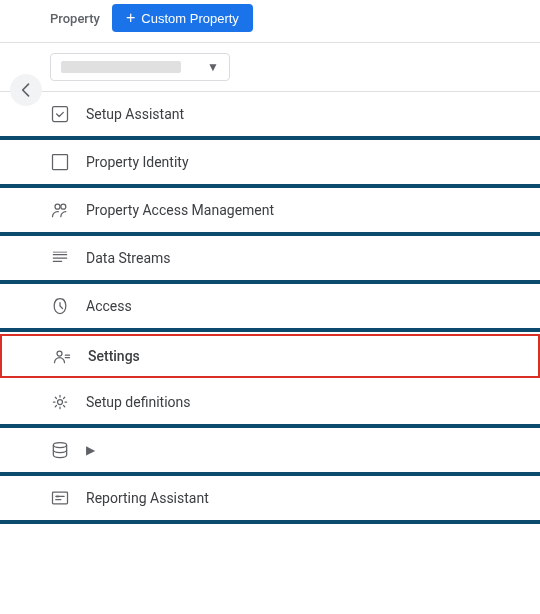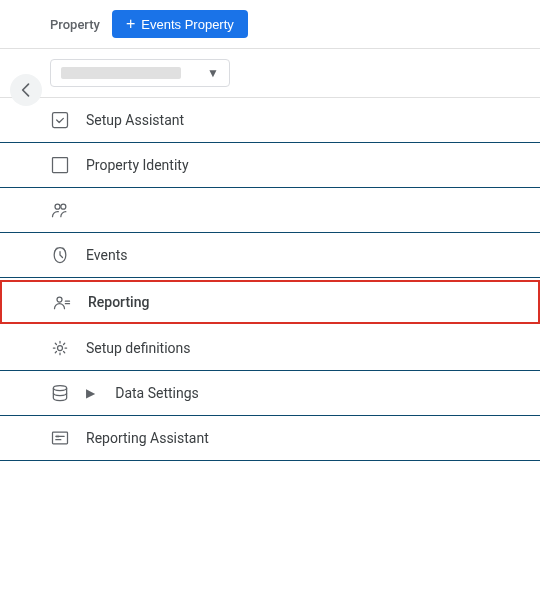--- a/index.html
+++ b/index.html
@@ -8,21 +8,21 @@
       font-size: 14px;
       background: #fff;
       width: 540px;
       min-height: 614px;
       color: #3c4043;
     }
 
     .top-bar {
       display: flex;
       align-items: center;
-      padding: 10px 16px 10px 50px;
+      padding: 4px 16px 10px 50px;
       border-bottom: 1px solid #e0e0e0;
       gap: 12px;
     }
 
     .property-label {
       font-size: 13px;
       color: #5f6368;
       font-weight: 500;
     }
 
@@ -94,21 +94,21 @@
       left: 10px;
       top: 74px;
       color: #5f6368;
       font-size: 16px;
     }
 
     .nav-item {
       display: flex;
       align-items: center;
       padding: 12px 16px 12px 50px;
-      border-bottom: 1px solid #0c4a6e;
+      border-bottom: 4px solid #0c4a6e;
       cursor: pointer;
       gap: 16px;
       color: #3c4043;
       font-size: 14px;
       transition: background 0.1s;
     }
 
     .nav-item.active {
       border: 2px solid #d93025;
       margin: 2px 0;
@@ -151,21 +151,21 @@
   </style>
 </head>
 <body>
 
 <div class="relative-container">
 
   <div class="top-bar">
     <span class="property-label">Property</span>
     <button class="create-property-btn">
       <span class="plus">+</span>
-      <span>Events Property</span>
+      <span>Custom Property</span>
     </button>
   </div>
 
   <div class="back-btn">
     <svg viewBox="0 0 24 24" fill="none">
       <path d="M15 19l-7-7 7-7" stroke="#5f6368" stroke-width="2" stroke-linecap="round" stroke-linejoin="round"></path>
     </svg>
   </div>
 
   <div class="dropdown-row">
@@ -198,46 +198,58 @@
 
     <div class="nav-item">
       <span class="icon">
         <svg viewBox="0 0 24 24" fill="none">
           <circle cx="9" cy="8" r="3" stroke="#5f6368" stroke-width="1.5"></circle>
           <circle cx="16" cy="8" r="3" stroke="#5f6368" stroke-width="1.5"></circle>
           <path d="M3 20c0-3.314 2.686-6 6-6h1" stroke="#5f6368" stroke-width="1.5" stroke-linecap="round"></path>
           <path d="M13 20c0-3.314 2.686-6 6-6" stroke="#5f6368" stroke-width="1.5" stroke-linecap="round"></path>
         </svg>
       </span>
-    </div>
-
+      <span class="label">Property Access Management</span>
+    </div>
+
+    <div class="nav-item">
+      <span class="icon">
+        <svg viewBox="0 0 24 24" fill="none">
+          <line x1="4" y1="8" x2="20" y2="8" stroke="#5f6368" stroke-width="1.5" stroke-linecap="round"></line>
+          <line x1="4" y1="12" x2="20" y2="12" stroke="#5f6368" stroke-width="1.5" stroke-linecap="round"></line>
+          <line x1="4" y1="16" x2="14" y2="16" stroke="#5f6368" stroke-width="1.5" stroke-linecap="round"></line>
+          <line x1="4" y1="5" x2="20" y2="5" stroke="#5f6368" stroke-width="1" stroke-linecap="round"></line>
+        </svg>
+      </span>
+      <span class="label">Data Streams</span>
+    </div>
 
     <div class="nav-item">
       <span class="icon">
         <svg viewBox="0 0 24 24" fill="none">
           <path d="M12 3C8 3 5 7 5 12s3 9 7 9 7-4 7-9-3-9-7-9z" stroke="#5f6368" stroke-width="1.5"></path>
           <path d="M12 8v4l3 3" stroke="#5f6368" stroke-width="1.5" stroke-linecap="round"></path>
           <path d="M8 3.5C7 5 6 6 5.5 7.5" stroke="#5f6368" stroke-width="1.2" stroke-linecap="round"></path>
           <path d="M16 3.5C17 5 18 6 18.5 7.5" stroke="#5f6368" stroke-width="1.2" stroke-linecap="round"></path>
         </svg>
       </span>
-      <span class="label">Events</span>
+      <span class="label">Access</span>
     </div>
 
 
     <div class="nav-item active" style="border: 2px solid #d93025; padding: 10px 16px 10px 50px;">
       <span class="icon">
         <svg viewBox="0 0 24 24" fill="none">
           <circle cx="9" cy="9" r="3" stroke="#5f6368" stroke-width="1.5"></circle>
           <path d="M3 20c0-3.314 2.686-6 6-6s6 2.686 6 6" stroke="#5f6368" stroke-width="1.5" stroke-linecap="round"></path>
           <line x1="16" y1="11" x2="21" y2="11" stroke="#5f6368" stroke-width="1.5" stroke-linecap="round"></line>
           <line x1="16" y1="14" x2="21" y2="14" stroke="#5f6368" stroke-width="1.5" stroke-linecap="round"></line>
         </svg>
       </span>
-      <span class="label">Reporting</span>
+      <span class="label">Settings</span>
     </div>
 
     <div class="nav-item">
       <span class="icon">
         <svg viewBox="0 0 24 24" fill="none">
           <circle cx="12" cy="12" r="3" stroke="#5f6368" stroke-width="1.5"></circle>
           <path d="M12 4v2M12 18v2M4 12h2M18 12h2" stroke="#5f6368" stroke-width="1.5" stroke-linecap="round"></path>
           <path d="M6.34 6.34l1.42 1.42M16.24 16.24l1.42 1.42M6.34 17.66l1.42-1.42M16.24 7.76l1.42-1.42" stroke="#5f6368" stroke-width="1.5" stroke-linecap="round"></path>
         </svg>
       </span>
@@ -246,21 +258,20 @@
 
     <div class="nav-item">
       <span class="icon">
         <svg viewBox="0 0 24 24" fill="none">
           <ellipse cx="12" cy="6" rx="8" ry="3" stroke="#5f6368" stroke-width="1.5"></ellipse>
           <path d="M4 6v6c0 1.657 3.582 3 8 3s8-1.343 8-3V6" stroke="#5f6368" stroke-width="1.5"></path>
           <path d="M4 12v6c0 1.657 3.582 3 8 3s8-1.343 8-3v-6" stroke="#5f6368" stroke-width="1.5"></path>
         </svg>
       </span>
       <span class="expand-arrow">▶</span>
-      <span class="label">Data Settings</span>
     </div>
 
 
     <div class="nav-item">
       <span class="icon">
         <svg viewBox="0 0 24 24" fill="none">
           <rect x="3" y="5" width="18" height="14" rx="1" stroke="#5f6368" stroke-width="1.5"></rect>
           <line x1="7" y1="10" x2="17" y2="10" stroke="#5f6368" stroke-width="1.5" stroke-linecap="round"></line>
           <line x1="7" y1="14" x2="13" y2="14" stroke="#5f6368" stroke-width="1.5" stroke-linecap="round"></line>
           <rect x="7" y="8" width="4" height="4" rx="1" fill="#5f6368" opacity="0.3"></rect>

